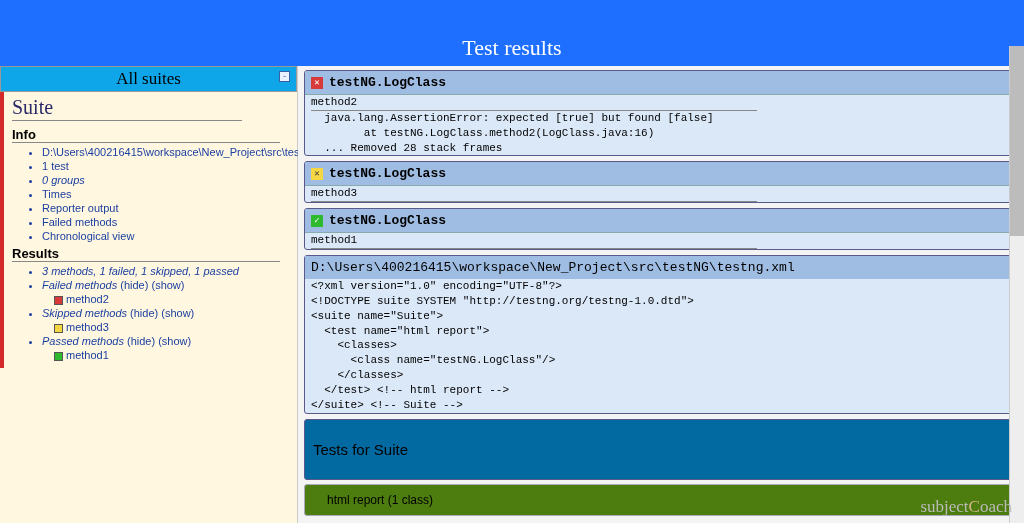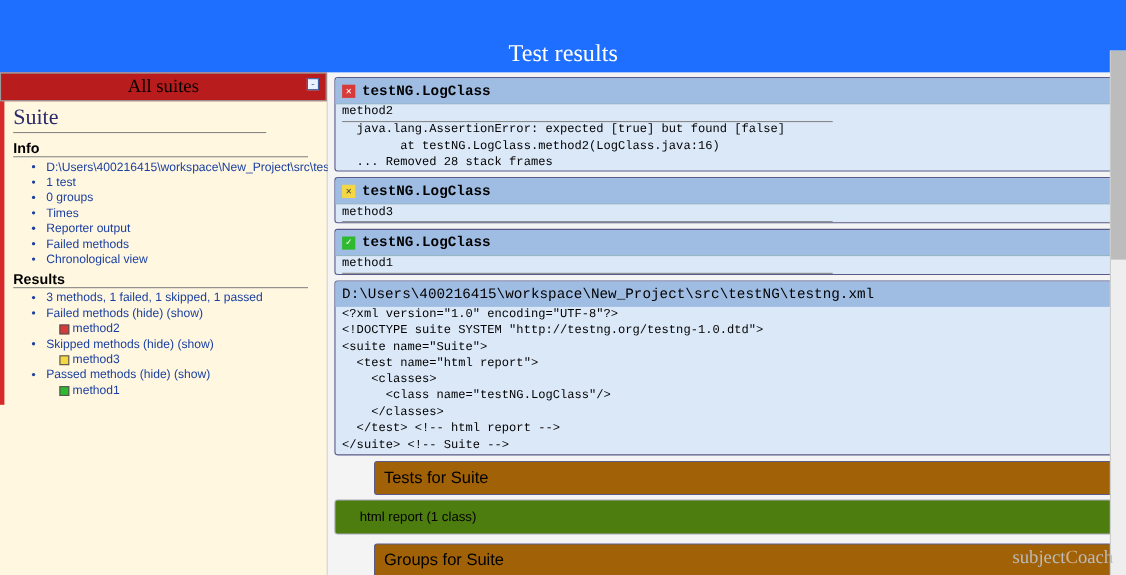--- a/index.html
+++ b/index.html
@@ -2,49 +2,49 @@
 <html><head>
   <meta charset="utf-8">
   <style>
     * { box-sizing: border-box; margin: 0; padding: 0; }
     html, body { width: 1024px; height: 523px; font-family: Verdana, Geneva, sans-serif; font-size: 11px; overflow: hidden; }
     .header { background: #1e6fff; color: #fff; text-align: center; padding: 3px 0 5px 0; }
     .header-title { font-family: Georgia, 'Times New Roman', serif; font-size: 22px; margin-top: 32px; }
     .header-sub { font-size: 12px; }
     .layout { display: flex; height: calc(523px - 46px); }
     .sidebar { width: 298px; background: #fff7e0; border-right: 1px solid #ccc; display: flex; flex-direction: column; }
-    .all-suites-bar { background: #b91c1c; text-align: center; font-family: Georgia, serif; font-size: 17px; padding: 2px 0; color: #000; border: 1px solid #999; position: relative; }
+    .all-suites-bar { background: #0ea5e9; text-align: center; font-family: Georgia, serif; font-size: 17px; padding: 2px 0; color: #000; border: 1px solid #999; position: relative; }
     .collapse-sq { position: absolute; right: 6px; top: 4px; width: 11px; height: 11px; border: 1px solid #3b5fa3; background: #eaf2ff; font-size: 9px; line-height: 9px; text-align: center; color: #3b5fa3; }
     .suite-block { border-left: 4px solid #d62a2a; padding: 4px 8px 6px 8px; }
     .suite-title { font-family: Liberation Serif, serif; font-size: 20px; color: #2a2a6a; padding-bottom: 1px; }
     .suite-underline { border-bottom: 1px solid #888; margin-bottom: 3px; width: 230px; }
     .section-label { font-weight: bold; font-size: 13px; color: #000; padding-top: 3px; }
     .section-underline { border-bottom: 1px solid #888; width: 268px; margin-bottom: 2px; }
     ul.info-list { list-style: disc; padding-left: 30px; color: #1a3fa0; }
     ul.info-list li { margin: 0; line-height: 14px; }
-    ul.info-list li span { color: #1a3fa0; }
+    ul.info-list li span { color: #1a3fa0; font-style: italic; }
     ul.info-list li a { color: #1a3fa0; text-decoration: none; }
     .link-blue { color: #1a3fa0; text-decoration: none; }
     ul.sublist { list-style: none; padding-left: 12px; }
     .sq { display: inline-block; width: 9px; height: 9px; margin-right: 3px; vertical-align: middle; border: 1px solid #555; }
     .sq-red { background: #d83a3a; }
     .sq-yellow { background: #f4d742; }
     .sq-green { background: #2fb92f; }
     .main { flex: 1; overflow-y: auto; background: #f4f4f4; padding: 4px 8px 4px 6px; }
     .panel { border: 1px solid #5a5a8a; border-radius: 3px; margin-bottom: 5px; background: #dbe8f8; }
     .panel-head { background: #9fbde3; padding: 4px 6px; font-family: 'Courier New', monospace; font-size: 13px; font-weight: bold; display: flex; align-items: center; gap: 6px; border-bottom: 1px solid #8aa; border-top-left-radius: 3px; border-top-right-radius: 3px; }
     .panel-body { padding: 0 6px; font-family: 'Courier New', monospace; font-size: 11px; white-space: pre-wrap; line-height: 1.35; }
     .panel-body .methodline { border-bottom: 1px solid #888; display: inline-block; padding-right: 400px; }
     .ic { display: inline-flex; width: 12px; height: 12px; align-items: center; justify-content: center; font-size: 9px; color: #fff; }
     .ic-fail { background: #d83a3a; }
     .ic-skip { background: #f4d742; color: #444; }
     .ic-pass { background: #2fb92f; }
     .panel-wide-head { background: #9fbde3; padding: 4px 6px; font-family: 'Courier New', monospace; font-size: 13px; }
     .tests-row { background: #4d7c0f; padding: 8px 22px; font-family: Verdana, sans-serif; font-size: 12px; border: 1px solid #aab; border-radius: 3px; margin: 4px 0 8px 0; }
-    .section-head { background: #a16207; padding: 6px 8px; font-family: Verdana, sans-serif; font-size: 15px; border: 1px solid #5a5a8a; border-radius: 3px; margin-bottom: 4px; margin-left: 36px; }
+    .section-head { background: #0369a1; padding: 21px 8px; font-family: Verdana, sans-serif; font-size: 15px; border: 1px solid #5a5a8a; border-radius: 3px; margin-bottom: 4px; }
     .watermark { position: absolute; right: 12px; bottom: 6px; font-family: Georgia, serif; font-size: 17px; color: #bbb; pointer-events: none; }
     .watermark .o { color: #d4b38f; }
     .scrollbar { position: absolute; right: 0; top: 46px; bottom: 0; width: 15px; background: #eee; border-left: 1px solid #ccc; }
     .scroll-thumb { position: absolute; top: 0; left: 0; right: 0; height: 190px; background: #bcbcbc; }
   </style>
 </head>
 <body>
 
 <div class="header">
   <div class="header-title">Test results</div>

